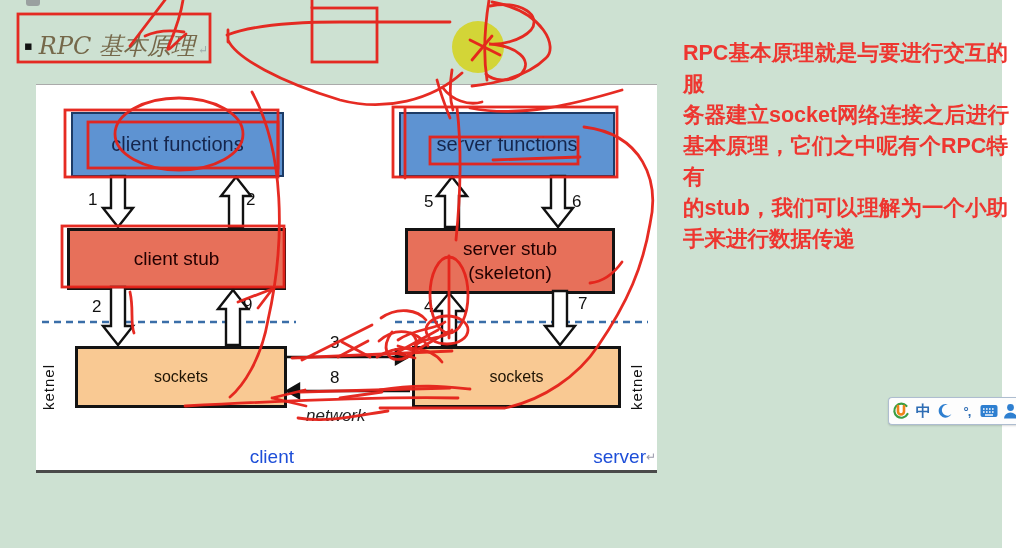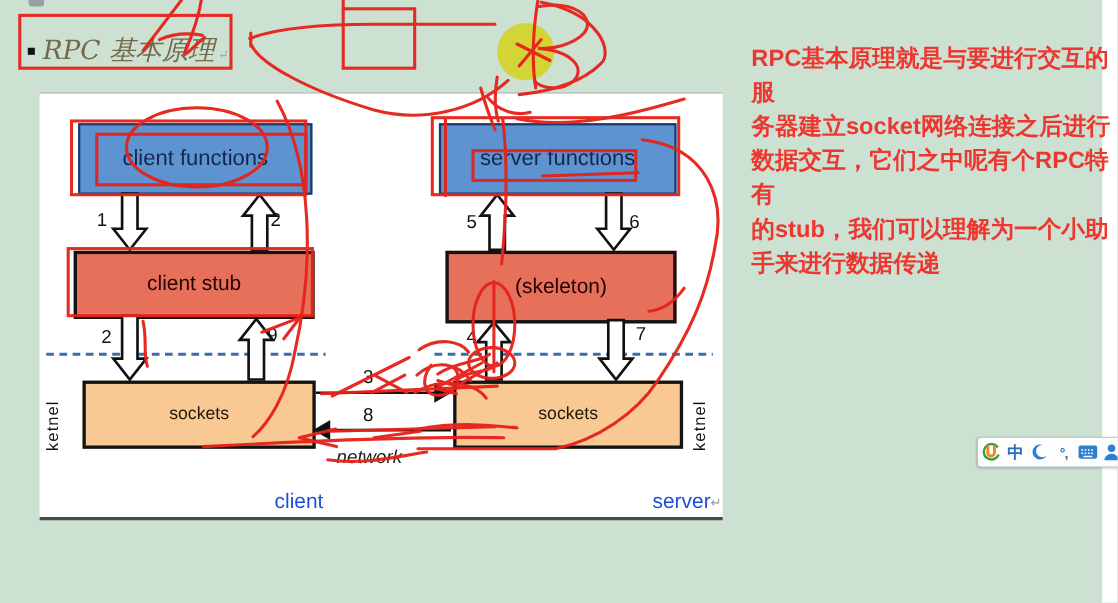--- a/index.html
+++ b/index.html
@@ -58,40 +58,41 @@
 <body>
 
 <div class="abs right-strip"></div>
 <div class="abs top-tab"></div>
 
 <div class="abs title"><span class="bullet">▪</span><span>RPC 基本原理</span><span class="ret">↵</span></div>
 
 <div class="abs note">
   <div>RPC基本原理就是与要进行交互的服</div>
   <div>务器建立socket网络连接之后进行</div>
-  <div>数据交互，它们之中呢有个RPC特有</div>
+  <div>基本原理，它们之中呢有个RPC特有</div>
   <div>的stub，我们可以理解为一个小助</div>
   <div>手来进行数据传递</div>
 </div>
 
 <div class="abs white-area"></div>
 <div class="panel panel-client"></div>
 <div class="panel panel-server"></div>
 
 <div class="fbox fbox-client">
     <span>client functions</span>
   </div>
 <div class="fbox fbox-server">
     <span>server functions</span>
   </div>
 
 <div class="sbox sbox-client">
     <span>client stub</span>
   </div>
 <div class="sbox sbox-server">
+    <span>server stub</span>
     <span>(skeleton)</span>
   </div>
 
 <div class="kbox kbox-client">
     <span>sockets</span>
   </div>
 <div class="kbox kbox-server">
     <span>sockets</span>
   </div>
 

